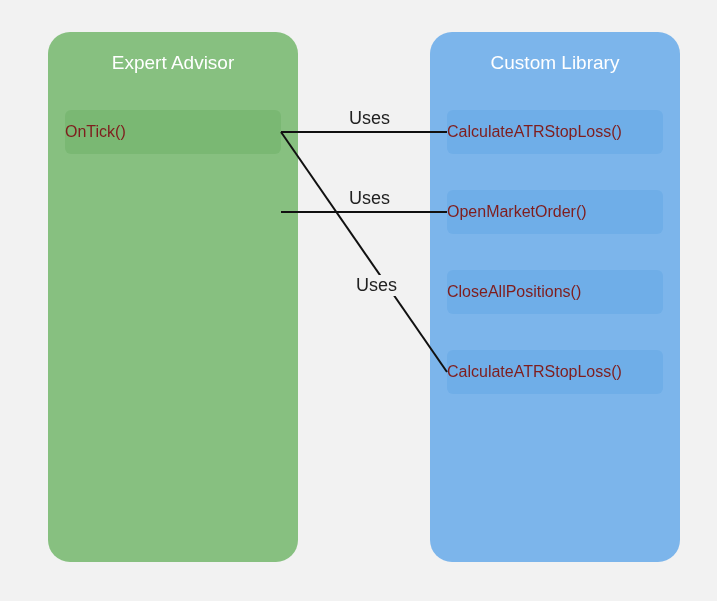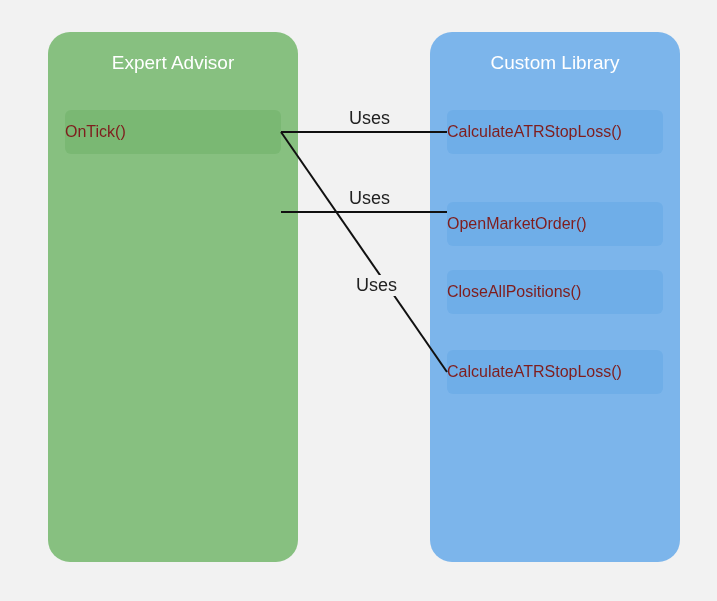--- a/index.html
+++ b/index.html
@@ -91,21 +91,21 @@
     <div class="panel-title">Custom Library</div>
   </div>
 
   <div class="node node-left" style="top:110px">
     <span>OnTick()</span>
   </div>
 
   <div class="node node-right" style="top:110px">
     <span>CalculateATRStopLoss()</span>
   </div>
-  <div class="node node-right" style="top:202px">
+  <div class="node node-right" style="top:190px">
     <span>OpenMarketOrder()</span>
   </div>
   <div class="node node-right" style="top:270px">
     <span>CloseAllPositions()</span>
   </div>
   <div class="node node-right" style="top:350px">
     <span>CalculateATRStopLoss()</span>
   </div>
 
   <svg class="lines">

